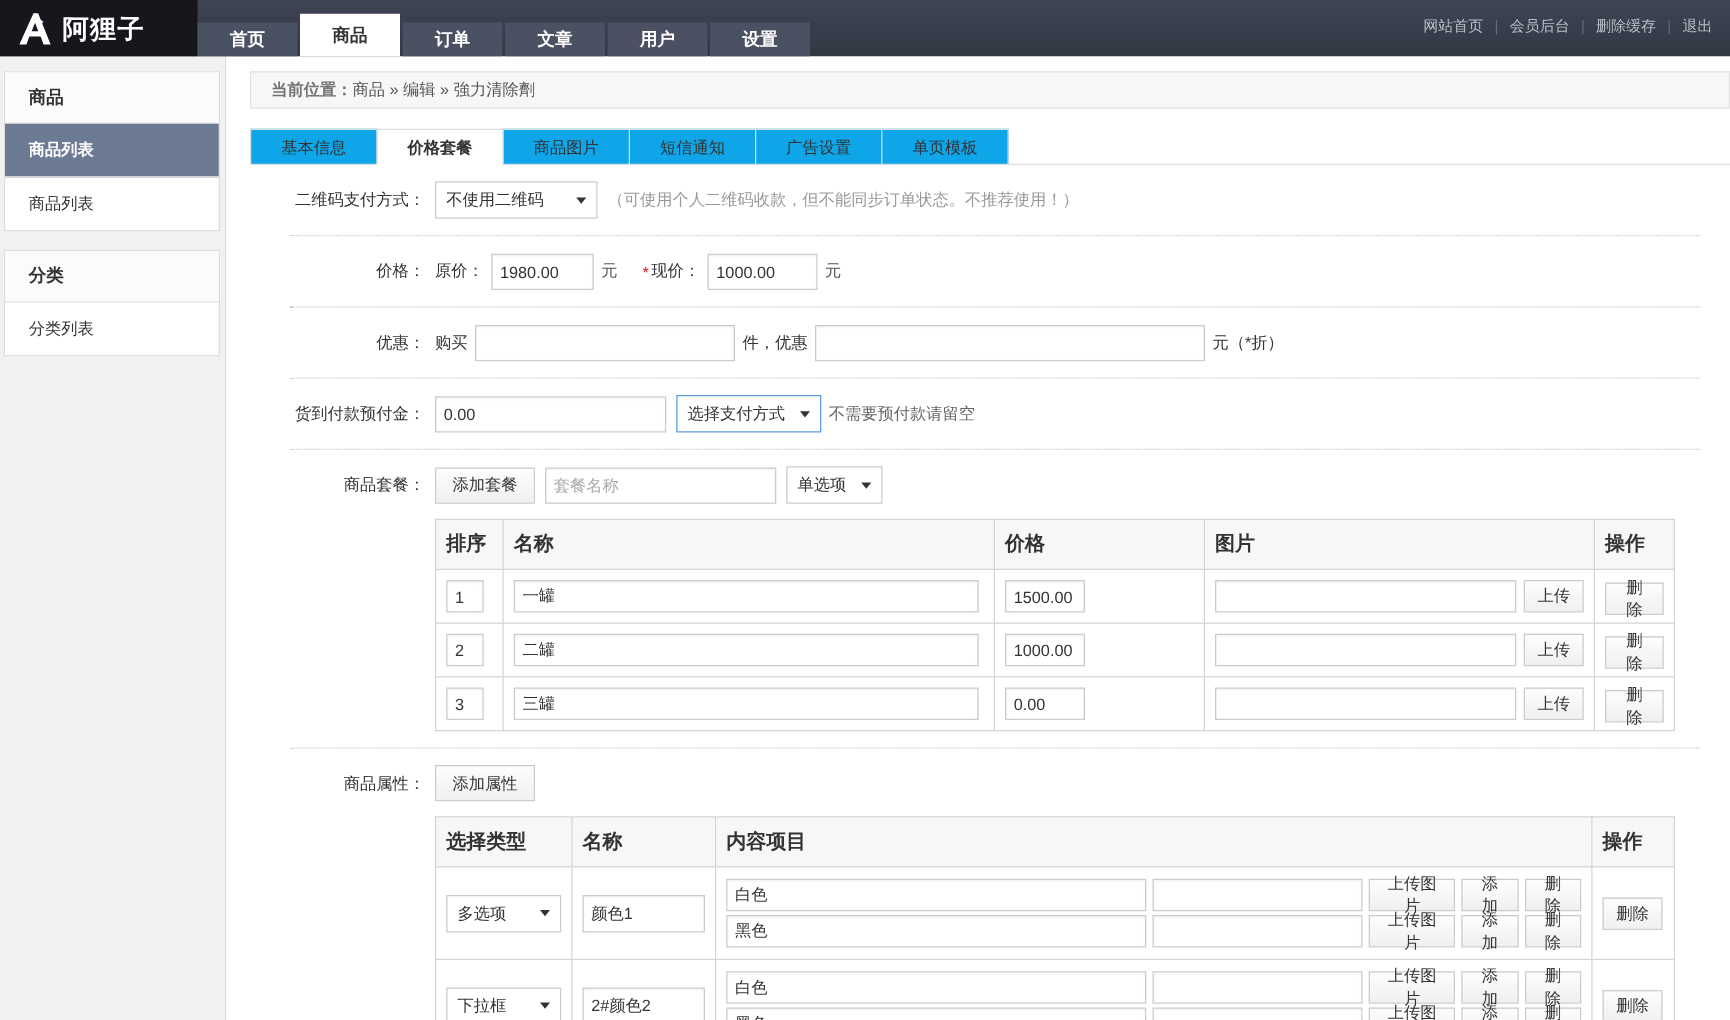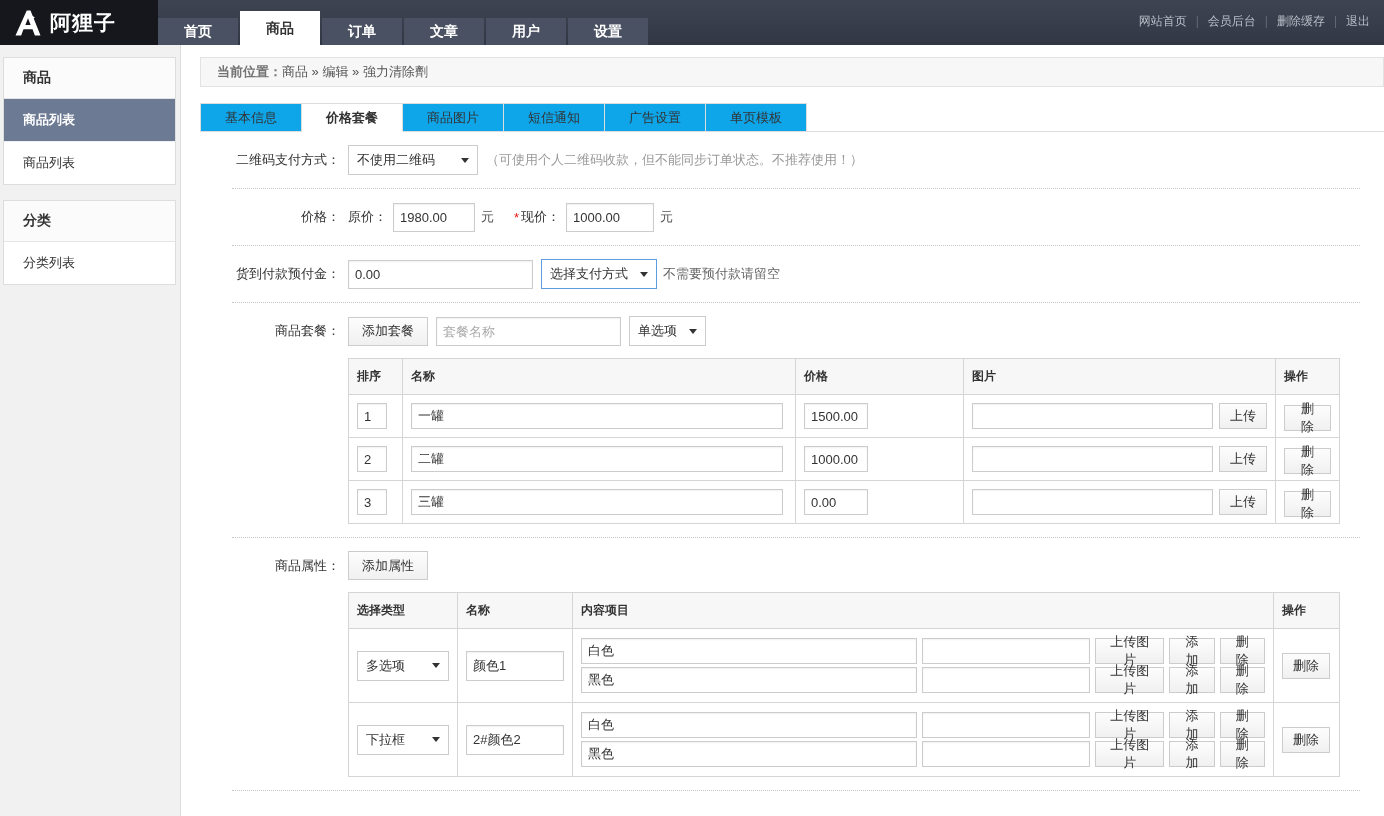--- a/index.html
+++ b/index.html
@@ -68,21 +68,21 @@
   .btn.small { height:26px; padding:0 10px; }
   .hint { color:#999; margin-left:8px;font-family:Liberation Mono, monospace; }
   .hint2 { color:#666; margin-left:6px; }
   .req { color:#e01818; margin:0 2px 0 14px; }
   .unit { margin:0 6px; color:#555; }
   .lbl { color:#333; margin-right:6px; }
 
   
   .grid { border-collapse:collapse; width:992px; margin-top:12px; background:#fff; }
   .grid th, .grid td { border:1px solid #d5d5d5; padding:6px 8px; text-align:left; vertical-align:middle; }
-  .grid th { background:#f7f7f7; font-weight:bold; padding:9px 8px; font-size:12px; }
+  .grid th { background:#f7f7f7; font-weight:bold; padding:9px 8px; font-size:16px; }
   .pkg-order { width:30px; height:26px; }
   .pkg-name  { width:99%;  height:26px; }
   .pkg-price { width:64px; height:26px; }
   .img-cell  { display:flex; align-items:center; gap:6px; }
   .img-cell .ipt { flex:1; height:26px; }
 
   .attr-select { width:92px; height:30px; }
   .attr-name { width:98px; height:30px; }
   .attr-item { display:flex; align-items:center; gap:5px; margin:3px 0; }
   .attr-val   { width:372px; height:26px; }
@@ -159,20 +159,30 @@
           <span class="lbl">原价：</span>
           <input class="ipt" style="width: 82px;" value="1980.00">
           <span class="unit">元</span>
           <span class="req">*</span>
           <span class="lbl">现价：</span>
           <input class="ipt" style="width: 88px;" value="1000.00">
           <span class="unit">元</span>
         </div>
       </div>
 
+      <div class="form-row">
+        <div class="form-label">优惠：</div>
+        <div class="form-content">
+          <span class="lbl">购买</span>
+          <input class="ipt" style="width: 208px;" value="">
+          <span class="lbl" style="margin:0 6px">件，优惠</span>
+          <input class="ipt" style="width: 312px;" value="">
+          <span class="lbl" style="margin-left:6px">元（*折）</span>
+        </div>
+      </div>
 
       <div class="form-row">
         <div class="form-label">货到付款预付金：</div>
         <div class="form-content">
           <input class="ipt" style="width: 185px;" value="0.00">
           <div class="selectbox blue" style="margin-left:8px">
             <span>选择支付方式</span>
             <span class="arrow"></span>
           </div>
           <span class="hint2">不需要预付款请留空</span>

